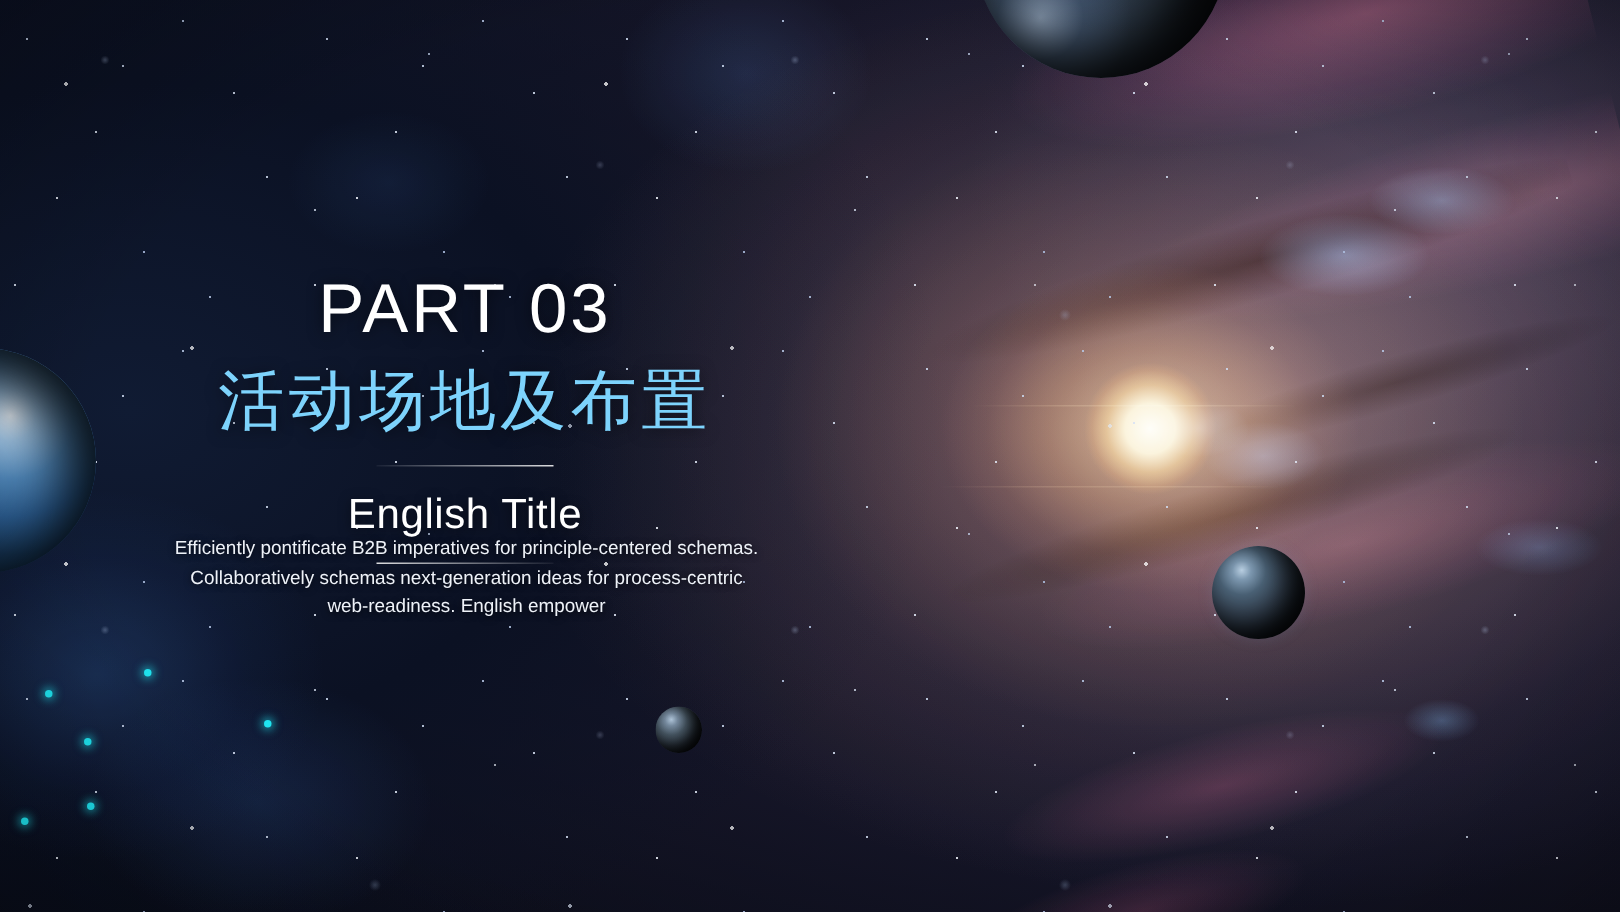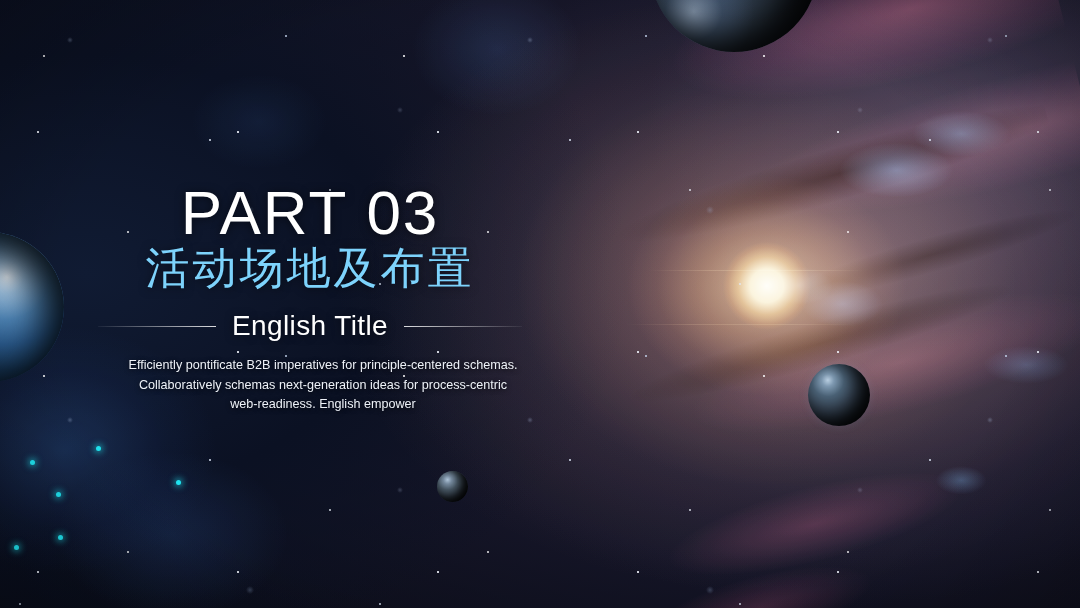--- a/index.html
+++ b/index.html
@@ -227,21 +227,21 @@
     height: 100%;
   }
 
   .part-title {
     position: absolute;
     left: 0;
     top: 182px;
     width: 620px;
     text-align: center;
     color: #ffffff;
-    font-size: 62px;
+    font-size: 46px;
     font-weight: 400;
     letter-spacing: 2px;
     line-height: 1;
     text-shadow: 0 1px 10px rgba(0,0,0,0.55);
   }
 
   .cn-title {
     position: absolute;
     left: 0;
     top: 245px;
@@ -257,20 +257,21 @@
 
   .subtitle-row {
     position: absolute;
     left: 0;
     top: 310px;
     width: 620px;
     display: flex;
     align-items: center;
     justify-content: center;
     gap: 16px;
+    flex-direction: column;
   }
   .rule {
     height: 1px;
     background: linear-gradient(90deg, rgba(255,255,255,0.05), rgba(255,255,255,0.85));
     flex: 0 0 auto;
   }
   .rule-left { width: 118px; }
   .rule-right {
     width: 118px;
     background: linear-gradient(90deg, rgba(255,255,255,0.85), rgba(255,255,255,0.05));
@@ -279,21 +280,21 @@
     color: #ffffff;
     font-size: 28px;
     font-weight: 400;
     letter-spacing: 0.4px;
     white-space: nowrap;
     text-shadow: 0 1px 8px rgba(0,0,0,0.5);
   }
 
   .body-text {
     position: absolute;
-    left: 100px;
+    left: 88px;
     top: 356px;
     width: 446px;
     text-align: center;
     color: #eef2f8;
     font-size: 12.6px;
     line-height: 1.55;
     font-weight: 400;
     text-shadow: 0 1px 5px rgba(0,0,0,0.7);
   }
   .body-text p { margin: 0; }

